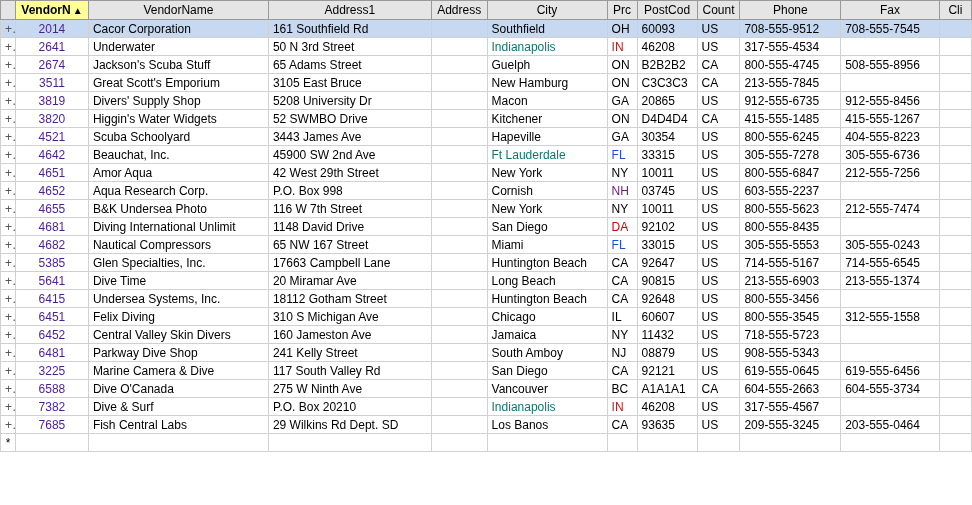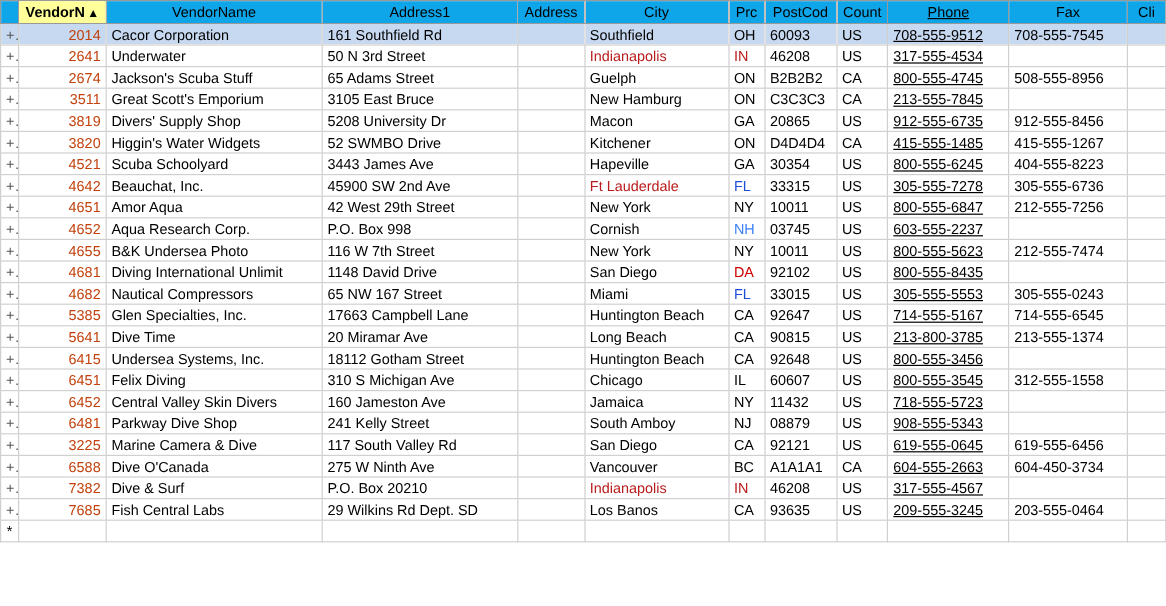--- a/index.html
+++ b/index.html
@@ -14,21 +14,21 @@
       height: 505px;
       overflow: hidden;
       position: relative;
     }
     table {
       border-collapse: collapse;
       width: 100%;
       table-layout: fixed;
     }
     thead th {
-      background: #0ea5e9;
+      background: #e5e5e5;
       border: 1px solid #999;
       padding: 2px 4px;
       text-align: center;
       font-weight: normal;
       white-space: nowrap;
       overflow: hidden;
       text-overflow: ellipsis;
       position: relative;
       cursor: pointer;
       user-select: none;
@@ -63,34 +63,34 @@
       text-overflow: ellipsis;
     }
     tbody td.expand-cell {
       text-align: center;
       width: 16px;
       color: #555;
       border-right: 1px solid #d0d0d0;
       cursor: pointer;
     }
     tbody td.num-cell {
-      color: #c2410c;
-      text-align: right;
+      color: #4c1d95;
+      text-align: center;
     }
     tbody td.city-highlight {
-      color: #b91c1c;
+      color: #0f766e;
     }
     tbody td.state-highlight-fl {
       color: #1d4ed8;
     }
     tbody td.state-highlight-in {
       color: #b91c1c;
     }
     tbody td.state-highlight-nh {
-      color: #3b82f6;
+      color: #701a75;
     }
     tbody td.state-highlight-da {
       color: #cc0000;
     }
     .new-row td {
       border: 1px solid #d0d0d0;
       border-top: none;
     }
     tbody tr td:first-child {
       width: 14px;
@@ -99,21 +99,21 @@
     
     .col-expand { width: 14px; }
     .col-vendor  { width: 68px; }
     .col-vendorname { width: 168px; }
     .col-address1 { width: 152px; }
     .col-address2 { width: 52px; }
     .col-city { width: 112px; }
     .col-prc { width: 28px; }
     .col-postcode { width: 56px; }
     .col-count { width: 40px; }
-    .col-phone { width: 94px; text-decoration: underline; }
+    .col-phone { width: 94px; }
     .col-fax { width: 92px; }
     .col-cli { width: 30px; }
   </style>
 </head>
 <body>
 
 <div class="grid-container">
   <table>
     <colgroup>
       <col class="col-expand">
@@ -345,21 +345,21 @@
         <tr>
           <td class="expand-cell col-expand">+</td>
           <td class="num-cell col-vendor">5641</td>
           <td class="col-vendorname">Dive Time</td>
           <td class="col-address1">20 Miramar Ave</td>
           <td class="col-address2"></td>
           <td class="col-city ">Long Beach</td>
           <td class="col-prc ">CA</td>
           <td class="col-postcode">90815</td>
           <td class="col-count">US</td>
-          <td class="col-phone">213-800-3785</td>
+          <td class="col-phone">213-555-6903</td>
           <td class="col-fax">213-555-1374</td>
           <td class="col-cli"></td>
         </tr>
         <tr>
           <td class="expand-cell col-expand">+</td>
           <td class="num-cell col-vendor">6415</td>
           <td class="col-vendorname">Undersea Systems, Inc.</td>
           <td class="col-address1">18112 Gotham Street</td>
           <td class="col-address2"></td>
           <td class="col-city ">Huntington Beach</td>
@@ -430,21 +430,21 @@
           <td class="expand-cell col-expand">+</td>
           <td class="num-cell col-vendor">6588</td>
           <td class="col-vendorname">Dive O'Canada</td>
           <td class="col-address1">275 W Ninth Ave</td>
           <td class="col-address2"></td>
           <td class="col-city ">Vancouver</td>
           <td class="col-prc ">BC</td>
           <td class="col-postcode">A1A1A1</td>
           <td class="col-count">CA</td>
           <td class="col-phone">604-555-2663</td>
-          <td class="col-fax">604-450-3734</td>
+          <td class="col-fax">604-555-3734</td>
           <td class="col-cli"></td>
         </tr>
         <tr>
           <td class="expand-cell col-expand">+</td>
           <td class="num-cell col-vendor">7382</td>
           <td class="col-vendorname">Dive &amp; Surf</td>
           <td class="col-address1">P.O. Box 20210</td>
           <td class="col-address2"></td>
           <td class="col-city city-highlight">Indianapolis</td>
           <td class="col-prc state-highlight-in">IN</td>

